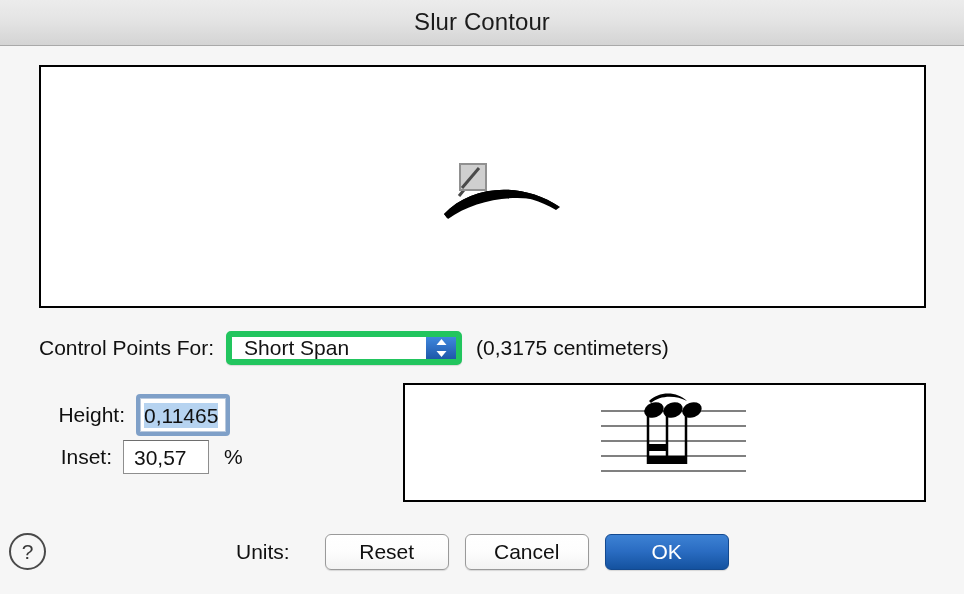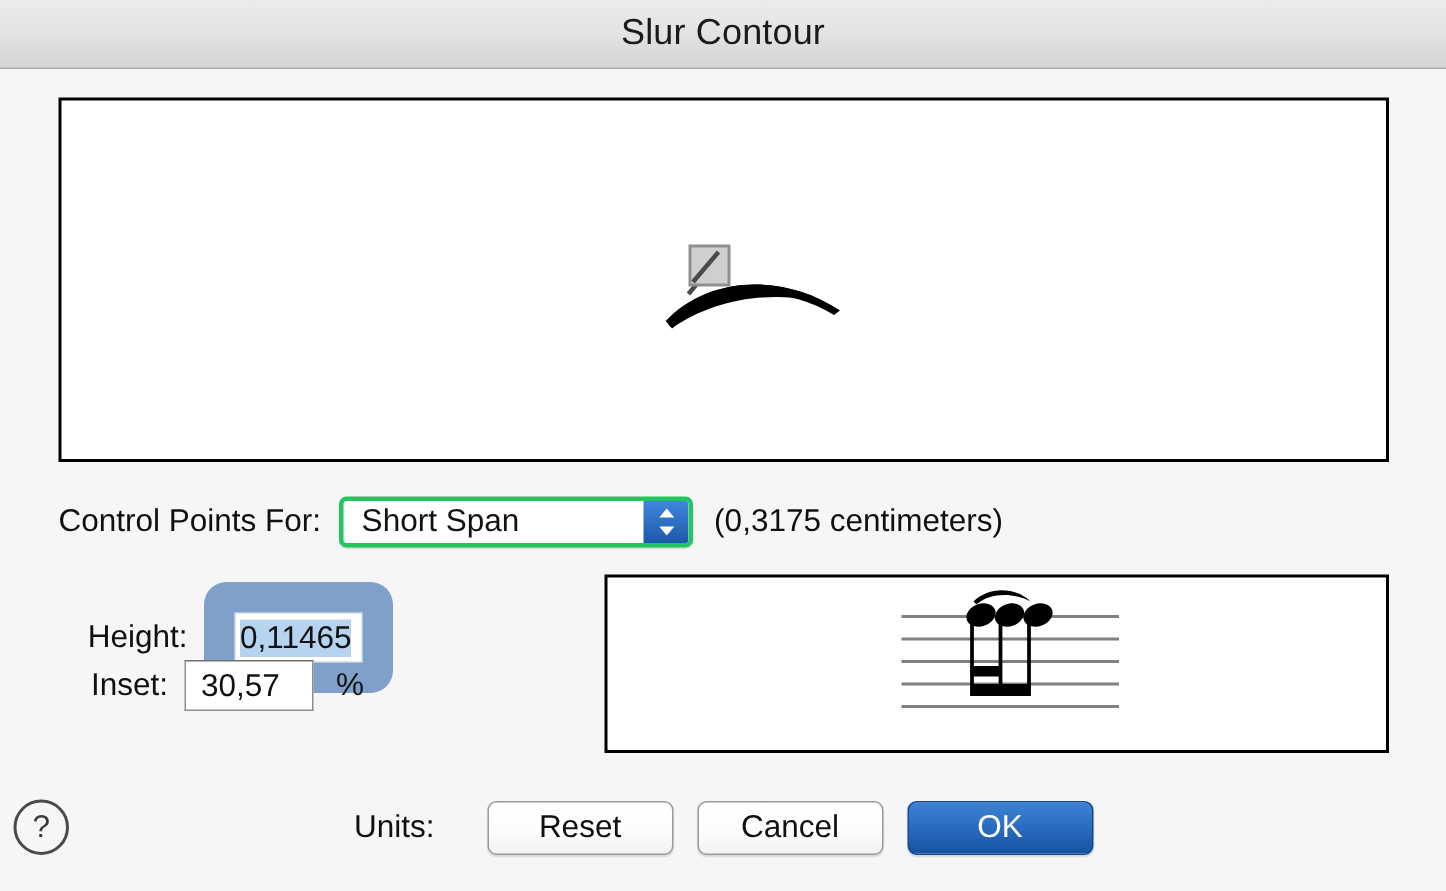--- a/index.html
+++ b/index.html
@@ -76,21 +76,21 @@
     margin-right: 12px;
   }
 
   
   .popup {
     position: relative;
     display: inline-flex;
     align-items: center;
     height: 34px;
     background: #ffffff;
-    border: 3px solid #22c55e;
+    border: 6px solid #22c55e;
     border-radius: 5px;
     box-shadow: 0 1px 1px rgba(0,0,0,0.12);
     box-sizing: border-box;
     overflow: hidden;
   }
   .popup-text {
     font-size: 21px;
     color: #121212;
     padding: 0 10px 0 12px;
     white-space: nowrap;
@@ -114,35 +114,35 @@
     margin-left: 14px;
     white-space: nowrap;
   }
 
   
   .field-row {
     position: absolute;
     display: flex;
     align-items: center;
   }
-  #height-row { left: 39px; top: 408px; height: 34px; }
+  #height-row { left: 39px; top: 398px; height: 34px; }
   #inset-row  { left: 26px; top: 440px; height: 34px; }
 
   .field-label {
     font-size: 21px;
     color: #101010;
     width: 86px;
     text-align: right;
     margin-right: 11px;
   }
 
   .focus-ring {
     display: inline-block;
-    padding: 20px;
-    border-radius: 15px;
+    padding: 4px;
+    border-radius: 4px;
     background: #7fa0c8;
     line-height: 0;
   }
   .textfield {
     display: inline-block;
     width: 86px;
     height: 34px;
     line-height: 34px;
     background: #ffffff;
     border: 1px solid #8e8e8e;

